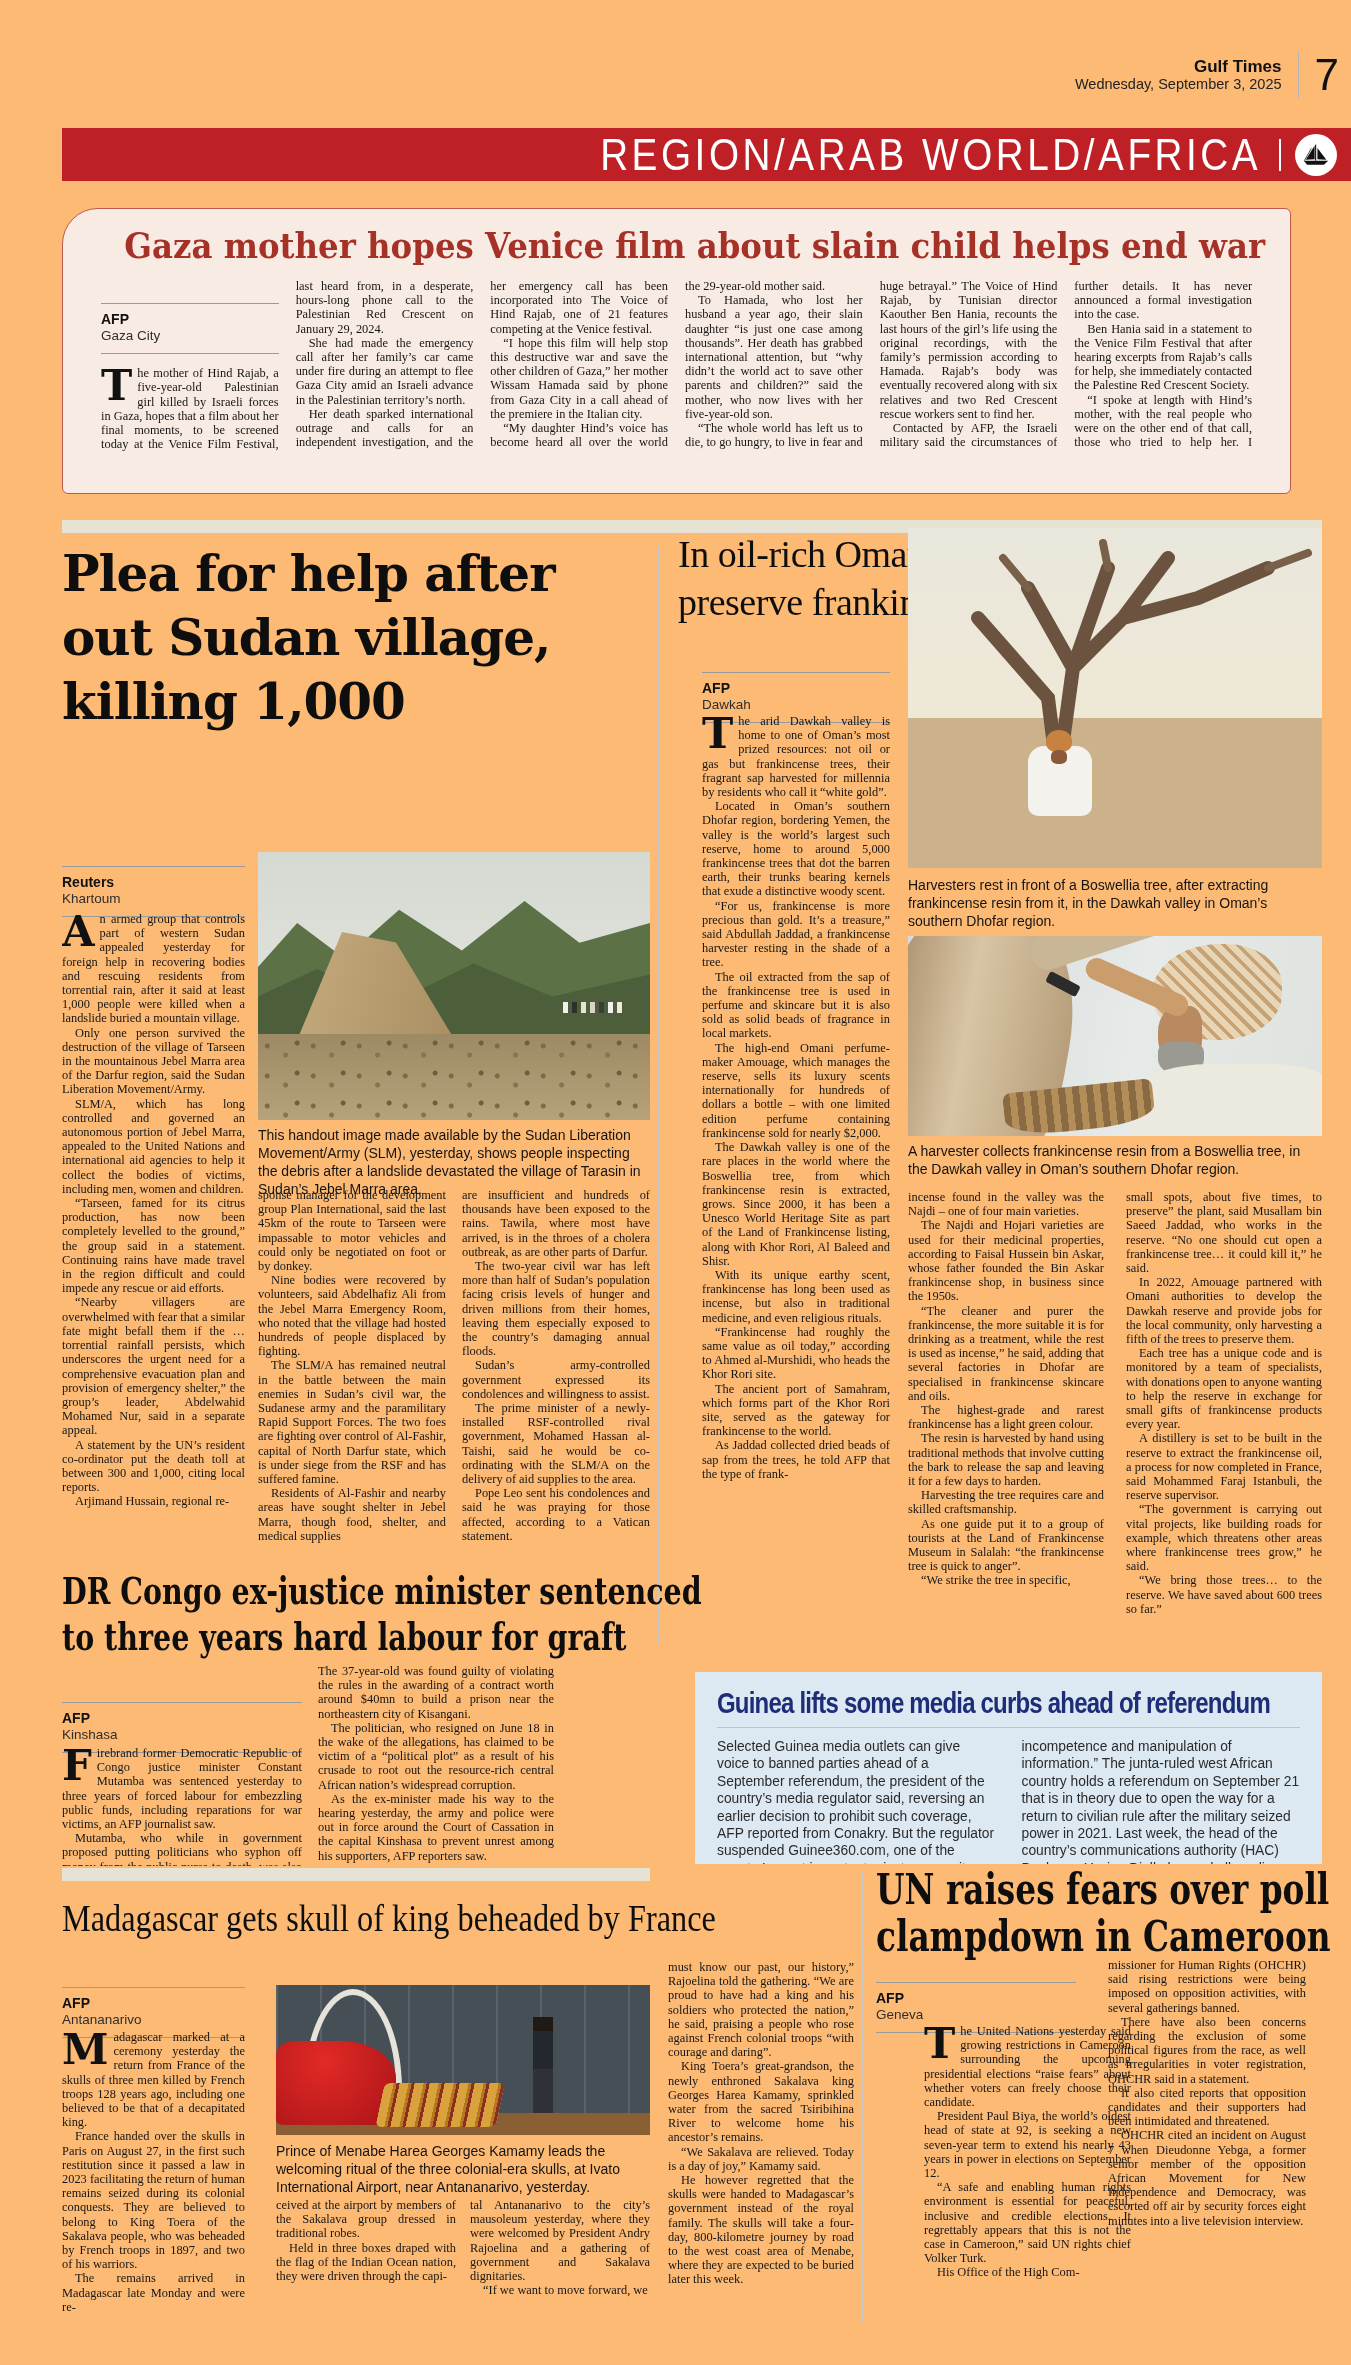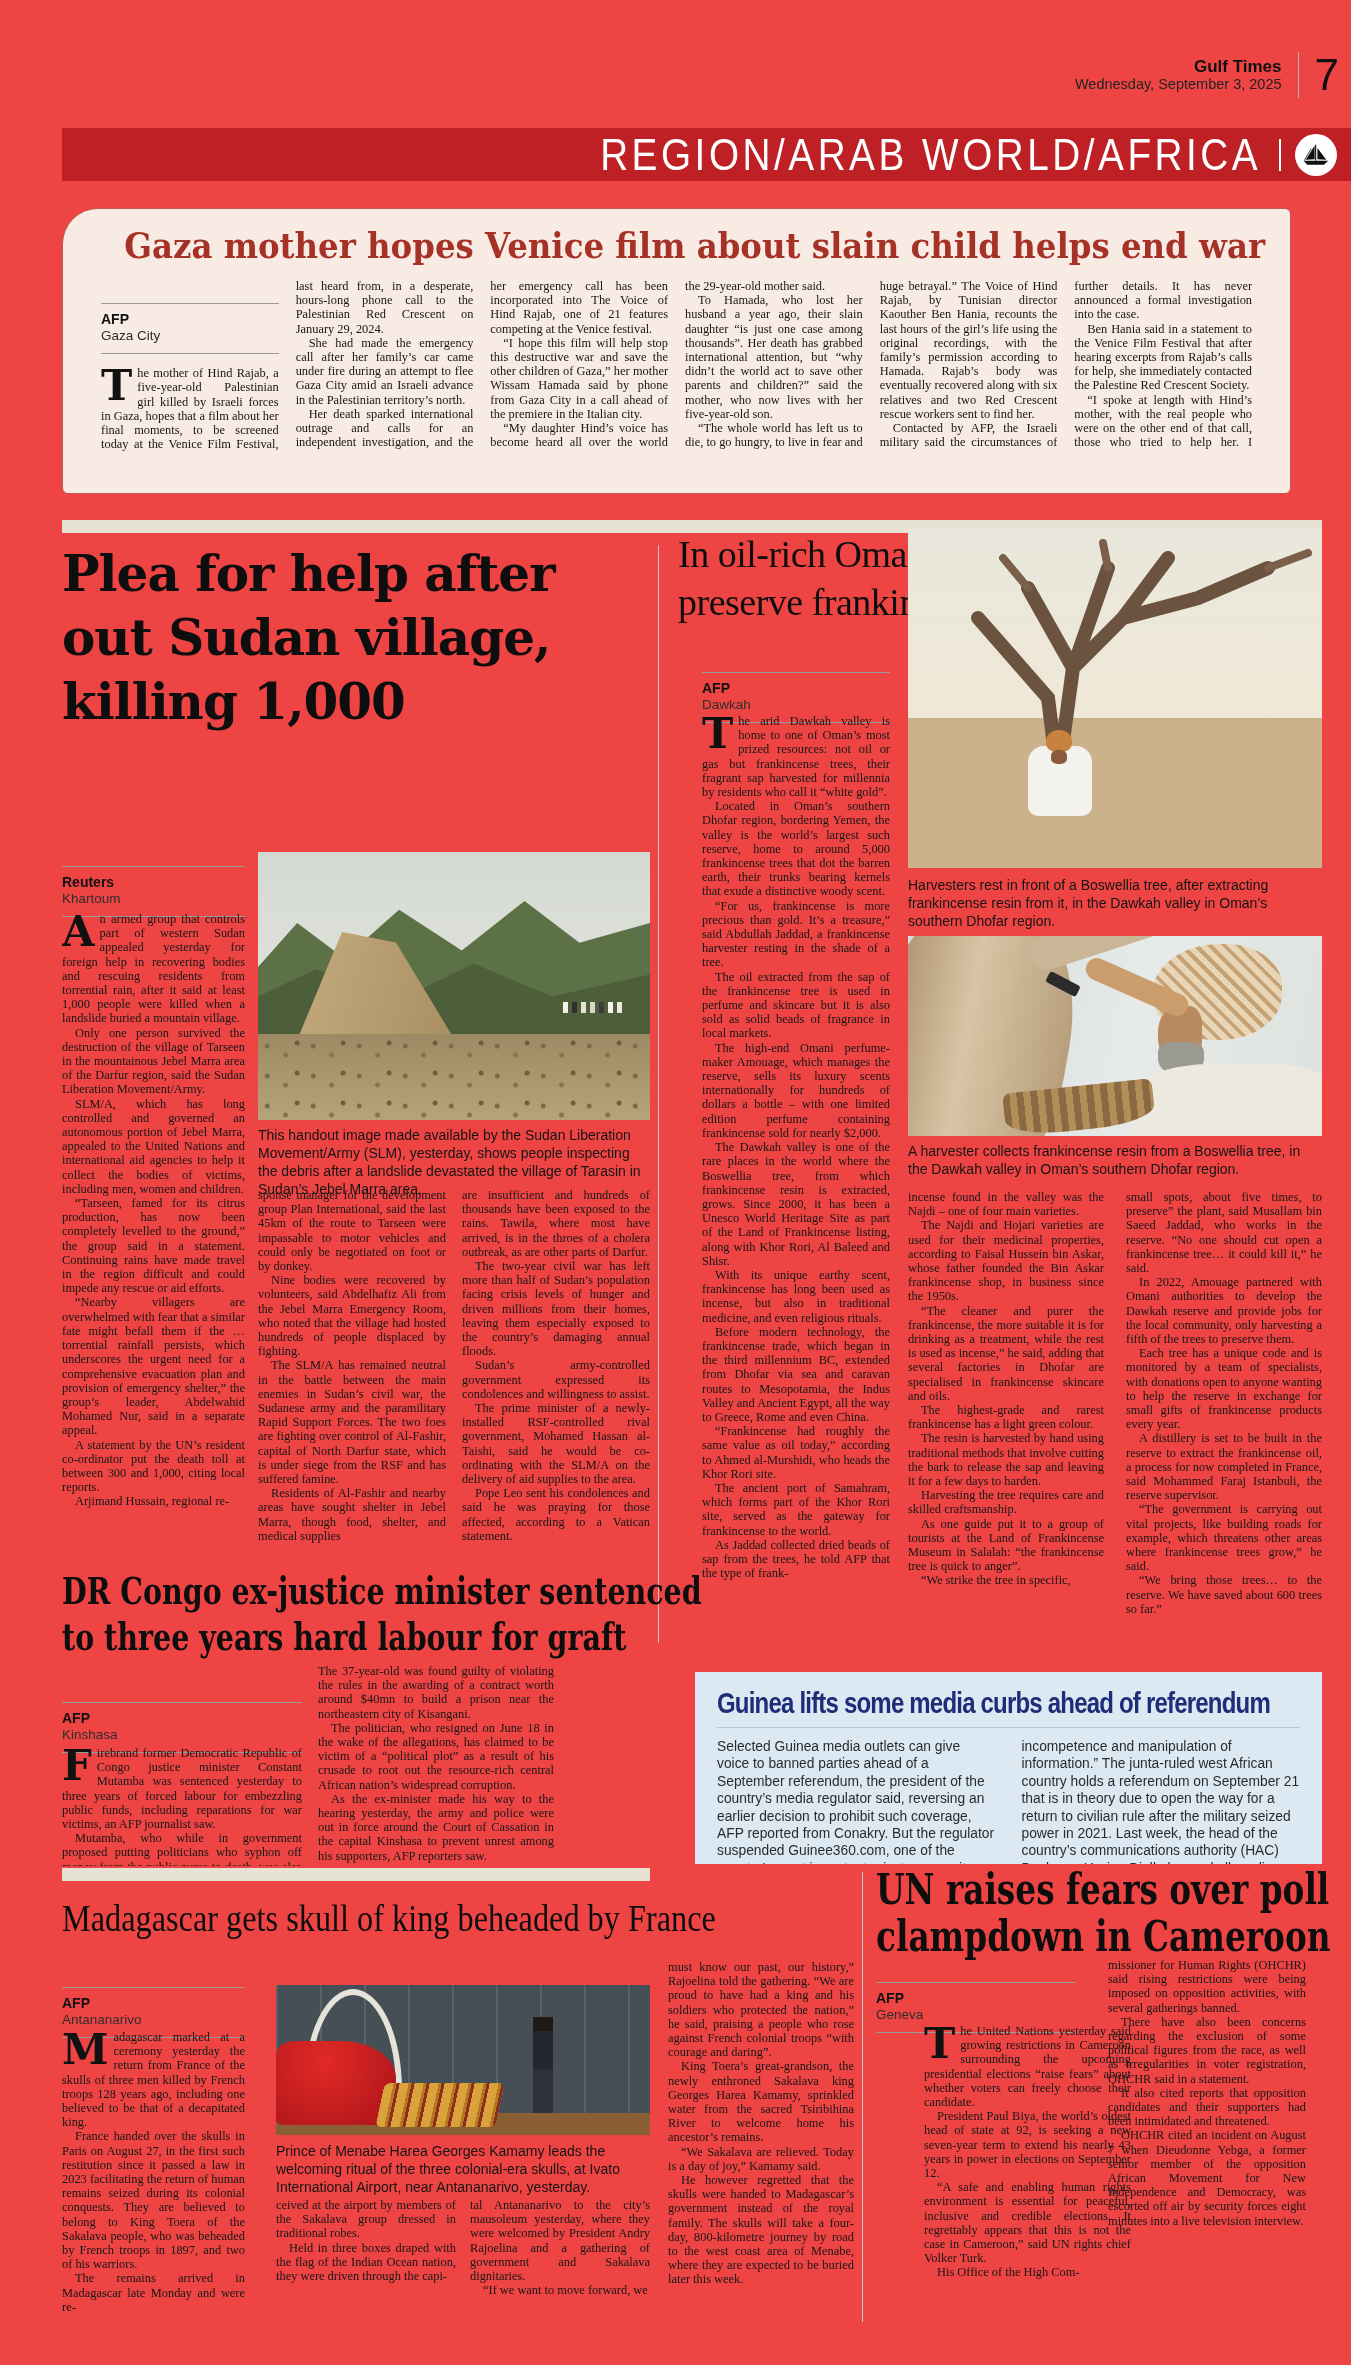--- a/index.html
+++ b/index.html
@@ -1,16 +1,16 @@
 <!DOCTYPE html>
 <html><head>
 <meta charset="utf-8">
 <style>
   html,body{margin:0;padding:0;background:#9a9a9a;}
-  .page{position:relative;width:1351px;height:2365px;background:#ef4444;margin:0 auto;overflow:hidden;font-family:"Liberation Serif",serif;color:#161616;}
+  .page{position:relative;width:1351px;height:2365px;background:#fdba74;margin:0 auto;overflow:hidden;font-family:"Liberation Serif",serif;color:#161616;}
   .abs{position:absolute;}
 
   
   .hdr{position:absolute;top:52px;right:12px;display:flex;align-items:center;font-family:"Liberation Sans",sans-serif;}
   .hdr .paper{text-align:right;line-height:1.15;}
   .hdr .paper .t{font-weight:700;font-size:17px;color:#111;}
   .hdr .paper .d{font-size:14.5px;color:#222;}
   .hdr .vr{width:1px;height:46px;background:#b5b5b5;margin:0 16px;}
   .hdr .pg{font-size:44px;font-weight:300;color:#111;line-height:1;}
 
@@ -197,21 +197,20 @@
     </div>
   </div>
   <div class="abs body-col dropcap colbox" style="left:702px;top:714px;width:188px;height:930px;">
       <p>The arid Dawkah valley is home to one of Oman’s most prized resources: not oil or gas but frankincense trees, their fragrant sap harvested for millennia by residents who call it “white gold”.</p>
       <p>Located in Oman’s southern Dhofar region, bordering Yemen, the valley is the world’s largest such reserve, home to around 5,000 frankincense trees that dot the barren earth, their trunks bearing kernels that exude a distinctive woody scent.</p>
       <p>“For us, frankincense is more precious than gold. It’s a treasure,” said Abdullah Jaddad, a frankincense harvester resting in the shade of a tree.</p>
       <p>The oil extracted from the sap of the frankincense tree is used in perfume and skincare but it is also sold as solid beads of fragrance in local markets.</p>
       <p>The high-end Omani perfume-maker Amouage, which manages the reserve, sells its luxury scents internationally for hundreds of dollars a bottle – with one limited edition perfume containing frankincense sold for nearly $2,000.</p>
       <p>The Dawkah valley is one of the rare places in the world where the Boswellia tree, from which frankincense resin is extracted, grows. Since 2000, it has been a Unesco World Heritage Site as part of the Land of Frankincense listing, along with Khor Rori, Al Baleed and Shisr.</p>
       <p>With its unique earthy scent, frankincense has long been used as incense, but also in traditional medicine, and even religious rituals.</p>
-      <p>Before modern technology, the frankincense trade, which began in the third millennium BC, extended from Dhofar via sea and caravan routes to Mesopotamia, the Indus Valley and Ancient Egypt, all the way to Greece, Rome and even China.</p>
       <p>“Frankincense had roughly the same value as oil today,” according to Ahmed al-Murshidi, who heads the Khor Rori site.</p>
       <p>The ancient port of Samahram, which forms part of the Khor Rori site, served as the gateway for frankincense to the world.</p>
       <p>As Jaddad collected dried beads of sap from the trees, he told AFP that the type of frank-</p>
     </div>
 
   <div class="photo" style="left:908px;top:528px;width:414px;height:340px;">
     <div style="inset:0;background:linear-gradient(#e9e7dc,#efe8d6 55%,#e0cfae);"></div>
     <div style="left:0;bottom:0;width:100%;height:150px;background:#ccb28b;"></div>
     <div style="left:0;bottom:0;width:100%;height:150px;background-image:radial-gradient(circle at 15% 30%,#b39douaa 0,#b39a74 3px,transparent 4px),radial-gradient(circle at 55% 60%,#bfa67e 3px,transparent 4px),radial-gradient(circle at 85% 25%,#a8906b 3px,transparent 4px);background-size:60px 40px;"></div>
     <svg style="left:0;top:0;" width="414" height="250" viewBox="0 0 414 250">

